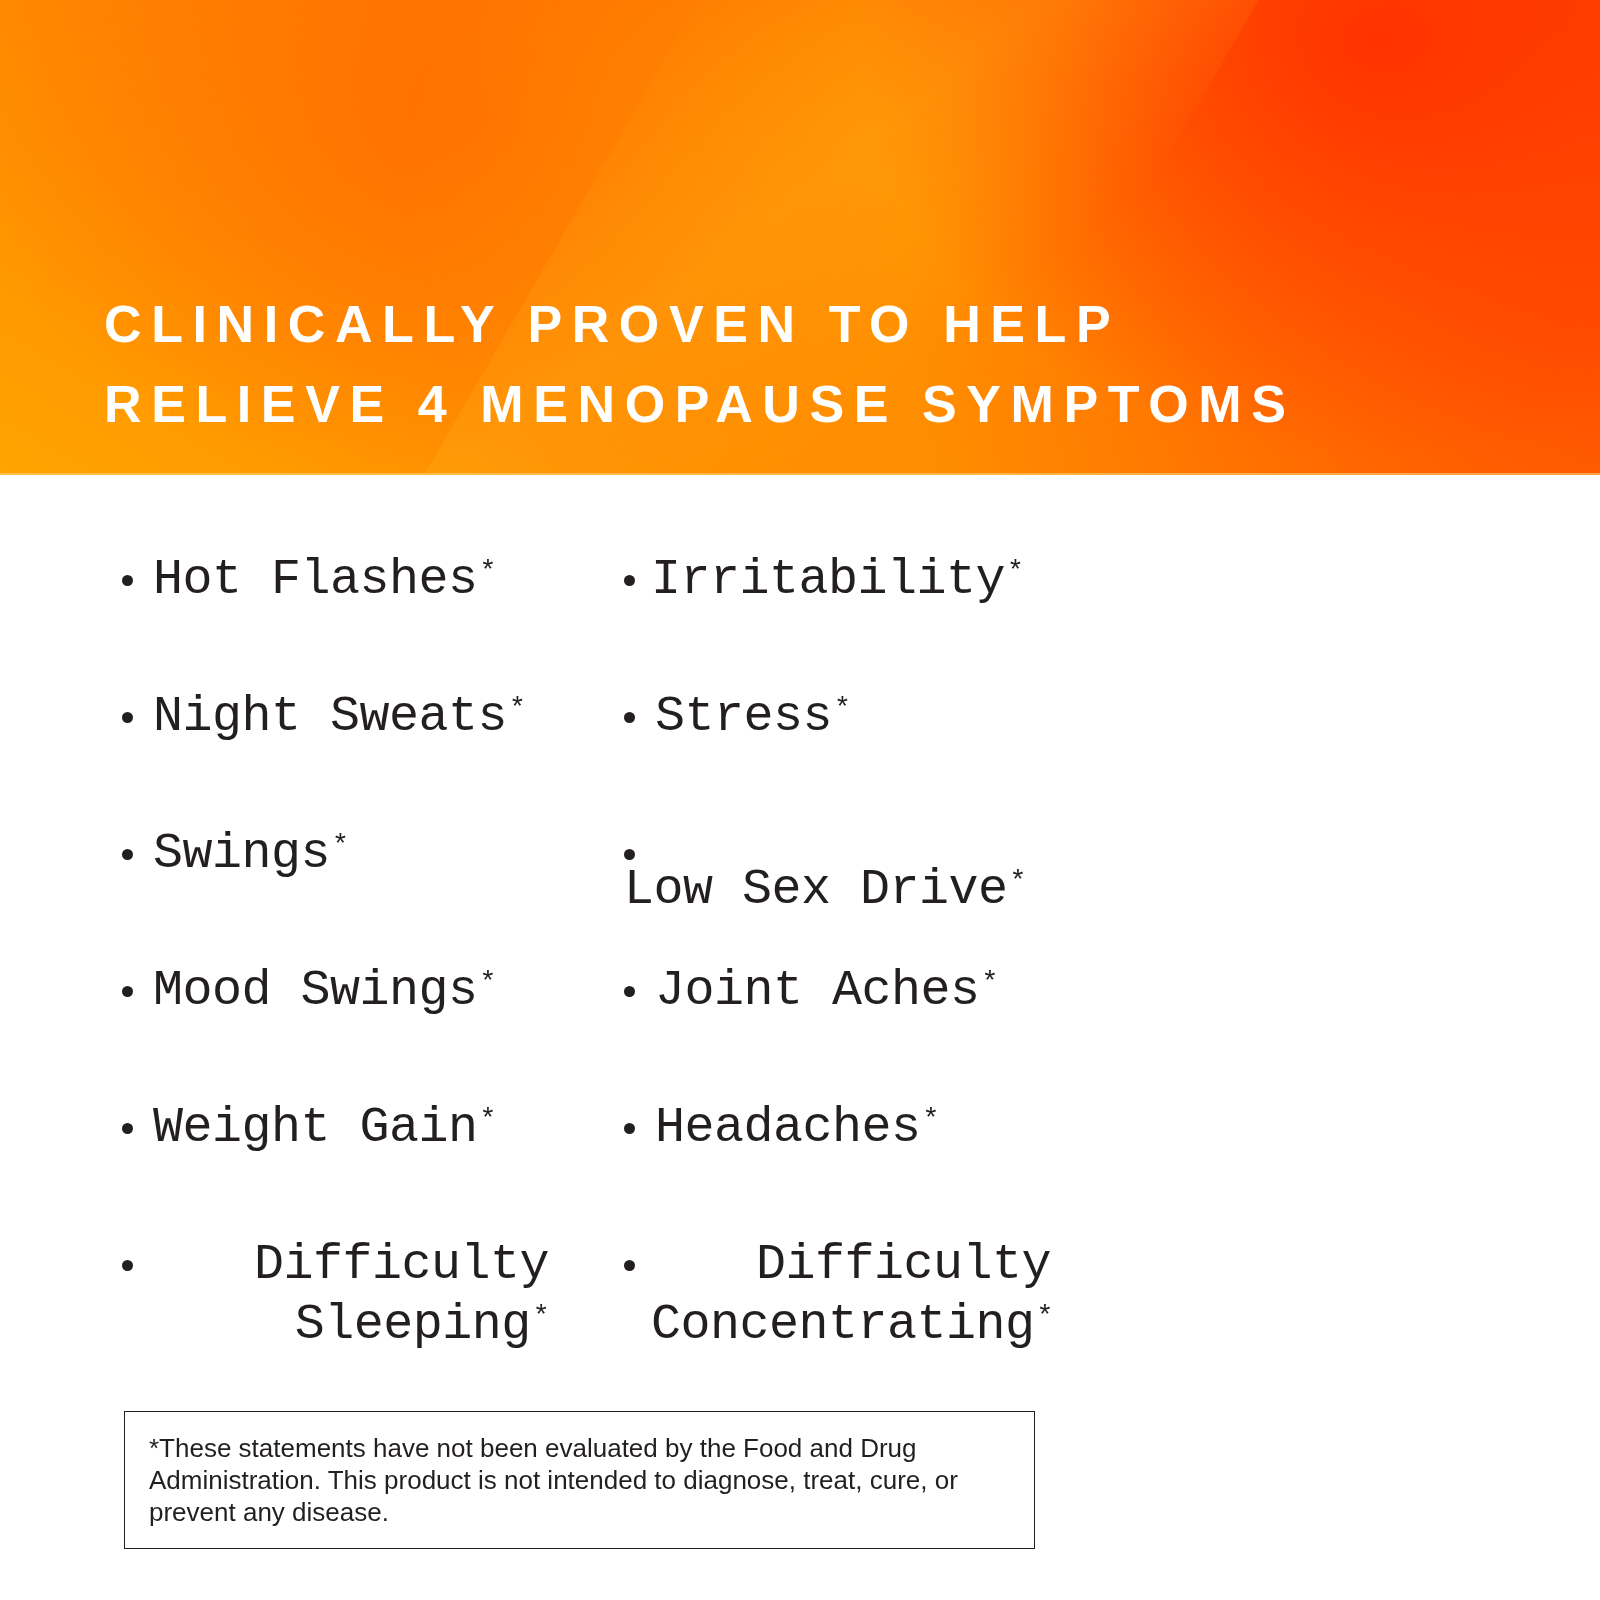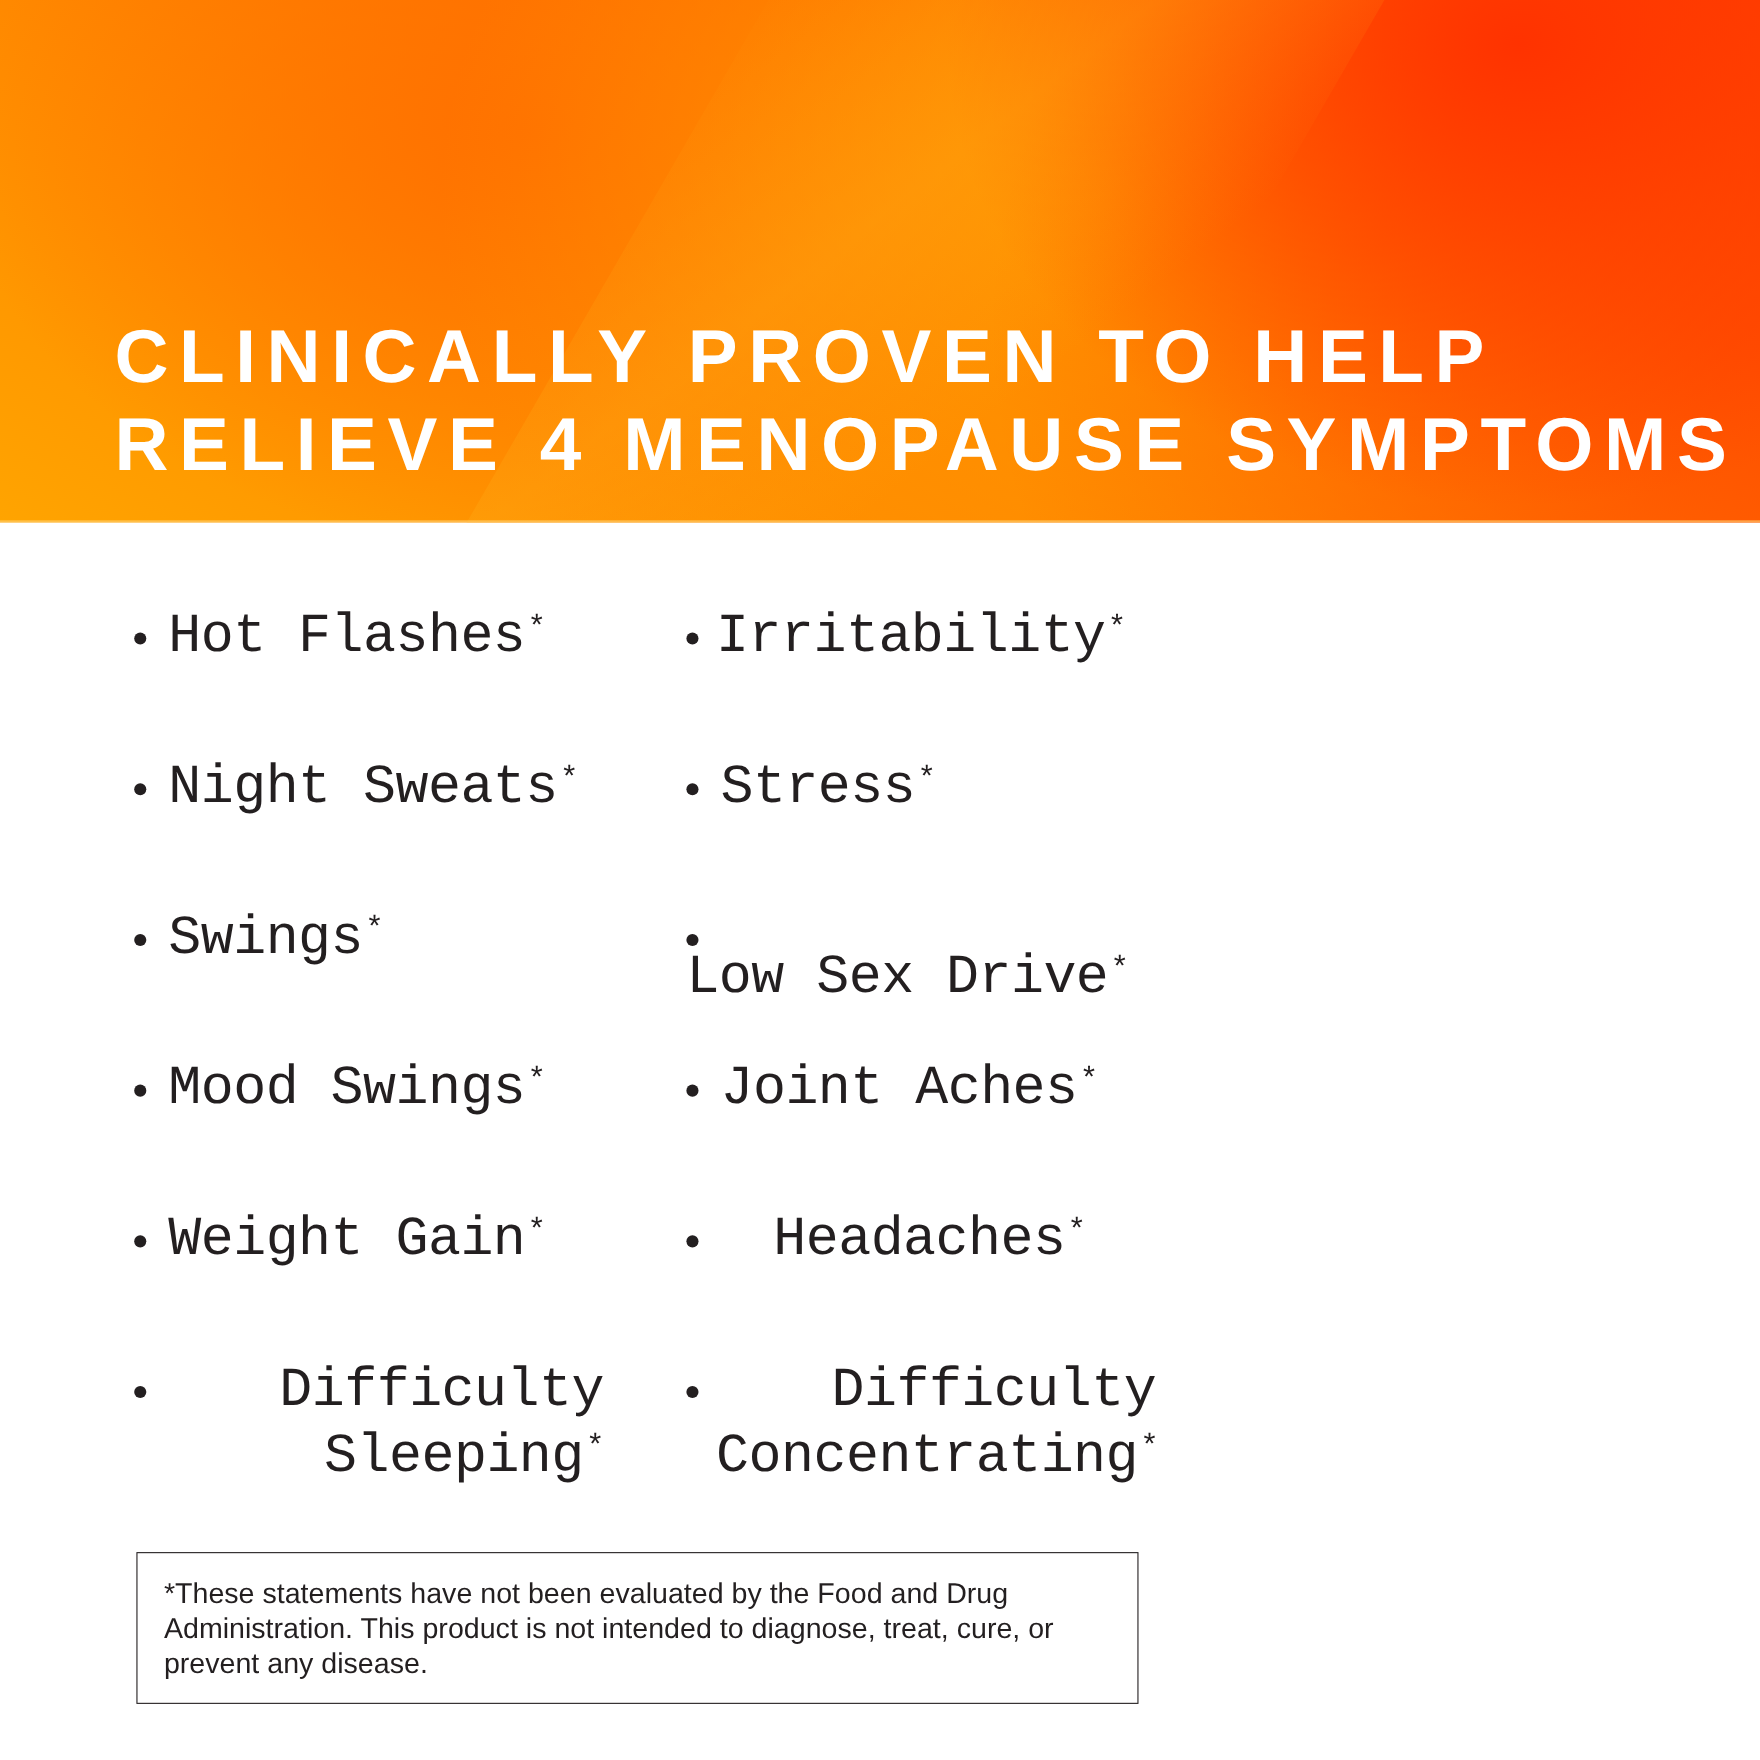--- a/index.html
+++ b/index.html
@@ -50,21 +50,21 @@
       opacity: 0.6;
     }
     .headline {
       position: absolute;
       left: 104px;
       top: 284px;
       margin: 0;
       color: #ffffff;
       font-family: "Liberation Sans", sans-serif;
       font-weight: 700;
-      font-size: 68px;
+      font-size: 52px;
       line-height: 80px;
       letter-spacing: 9.6px;
       white-space: nowrap;
     }
     .headline span { display: block; }
 
     .symptoms {
       position: absolute;
       left: 122px;
       top: 550px;
@@ -179,21 +179,21 @@
         <span class="label"><span>Stress</span><span class="star">*</span></span>
       </div>
       <div class="item" style="top:274px;flex-direction:column;">
         <span class="bullet"></span>
         <span class="label"><span>Low Sex Drive</span><span class="star">*</span></span>
       </div>
       <div class="item" style="top:411px;">
         <span class="bullet"></span>
         <span class="label"><span>Joint Aches</span><span class="star">*</span></span>
       </div>
-      <div class="item" style="top:548px;gap:48px;">
+      <div class="item" style="top:548px;">
         <span class="bullet"></span>
         <span class="label"><span>Headaches</span><span class="star">*</span></span>
       </div>
       <div class="item" style="top:685px;">
         <span class="bullet" style="margin-right:16px;"></span>
         <span class="label multi">
           <span style="display:block;">Difficulty</span>
           <span style="display:block;"><span>Concentrating</span><span class="star">*</span></span>
         </span>
       </div>

